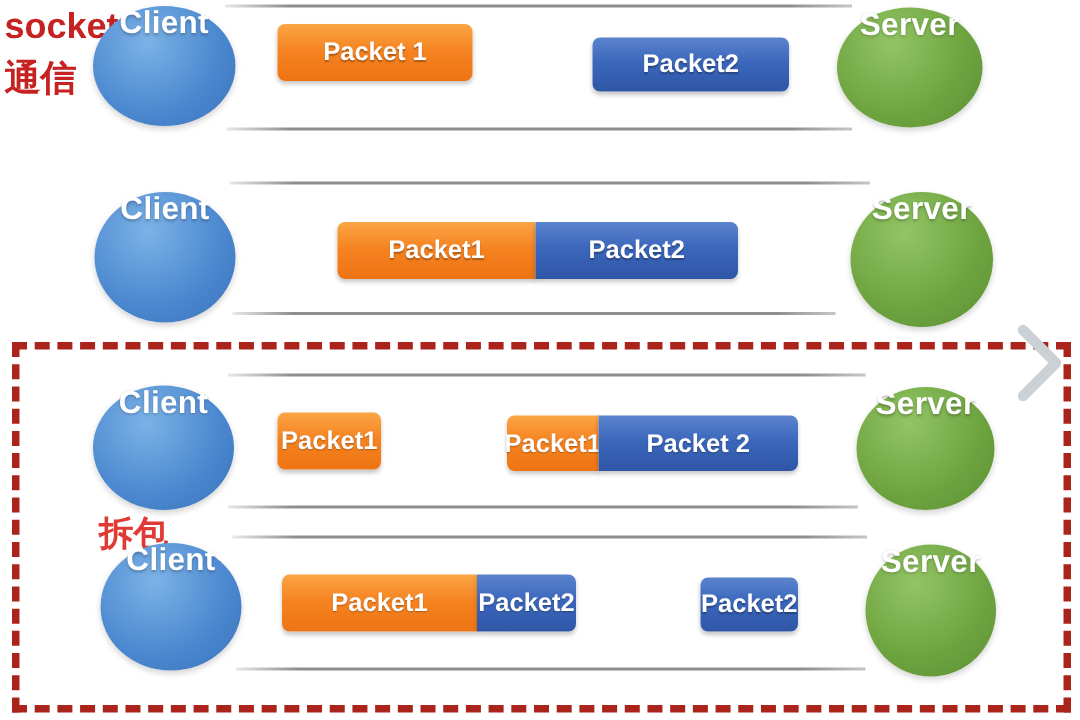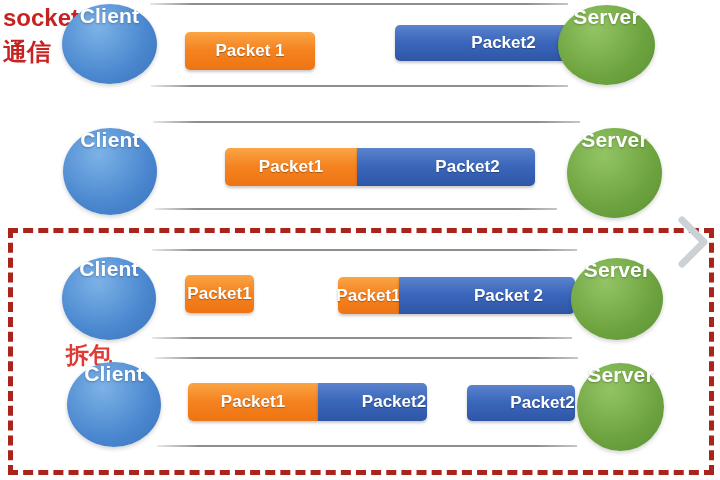--- a/index.html
+++ b/index.html
@@ -14,21 +14,21 @@
     font-size:21px;font-weight:600;text-shadow:0 1px 2px rgba(0,0,0,.25);letter-spacing:.2px;}
   .client{background:radial-gradient(circle at 38% 30%,#7cb2e6 0%,#4a87cf 60%,#3a72b9 100%);
     box-shadow:0 2px 4px rgba(0,0,0,.18);}
   .server{background:radial-gradient(circle at 38% 30%,#93c464 0%,#6da33f 60%,#5a8f33 100%);
     box-shadow:0 2px 4px rgba(0,0,0,.18);}
   .pkt{position:absolute;border-radius:5px;color:#fff;display:flex;align-items:center;justify-content:center;
     font-size:17px;font-weight:600;text-shadow:0 1px 1px rgba(0,0,0,.3);}
   .pkt.orange{background:linear-gradient(180deg,#fba545 0%,#f58220 48%,#ee7413 100%);
     box-shadow:0 2px 3px rgba(0,0,0,.22);}
   .pkt.blue{background:linear-gradient(180deg,#5b83cd 0%,#3a66bb 48%,#2f56a6 100%);
-    box-shadow:0 2px 3px rgba(0,0,0,.22);padding-left:43px;}
+    box-shadow:0 2px 3px rgba(0,0,0,.22);}
   .dashed-box{position:absolute;left:8px;top:228px;width:706px;height:247px;
     border:5px dashed #ab241c;box-sizing:border-box;}
   .red-label{position:absolute;font-weight:700;}
   .lbl-title{color:#c62222;font-size:24px;}
   .lbl-cn{color:#e03a34;font-size:23px;}
   .chevron{position:absolute;left:676px;top:214px;}
 </style>
 </head>
 <body>
 
@@ -38,21 +38,21 @@
   <div class="red-label lbl-title" style="left:3px;top:36px;">通信</div>
   <div class="red-label lbl-cn" style="left:18px;top:340px;margin-left:48px;">拆包</div>
 
   <div class="dashed-box"></div>
 
   <div class="hline" style="left:150px;top:3px;width:418px;"></div>
   <div class="hline" style="left:151px;top:85px;width:417px;"></div>
   <div class="node client" style="left:62px;top:4px;width:95px;height:80px;">
       <span>Client</span>
     </div>
-  <div class="pkt orange" style="left:185px;top:32px;width:130px;height:38px;">
+  <div class="pkt orange" style="left:185px;top:16px;width:130px;height:38px;">
       <span>Packet 1</span>
     </div>
   <div class="pkt blue" style="left:395px;top:25px;width:131px;height:36px;">
       <span>Packet2</span>
     </div>
   <div class="node server" style="left:558px;top:5px;width:97px;height:80px;">
       <span>Server</span>
     </div>
 
   <div class="hline" style="left:153px;top:121px;width:427px;"></div>

